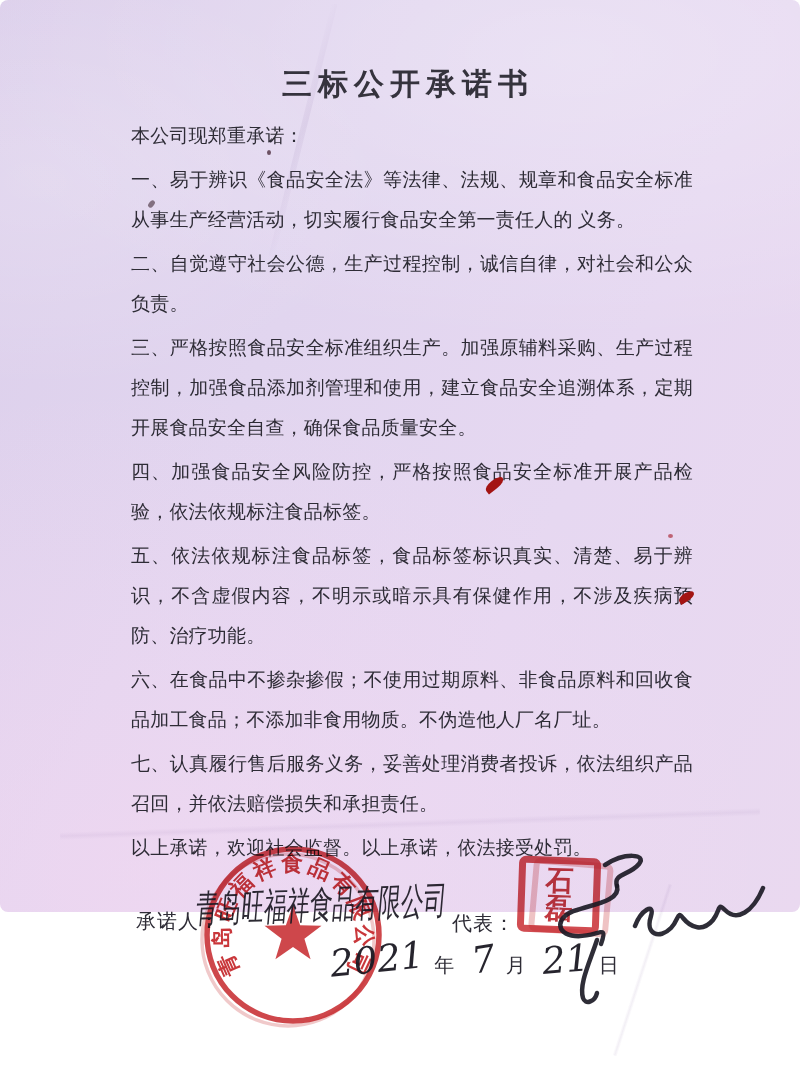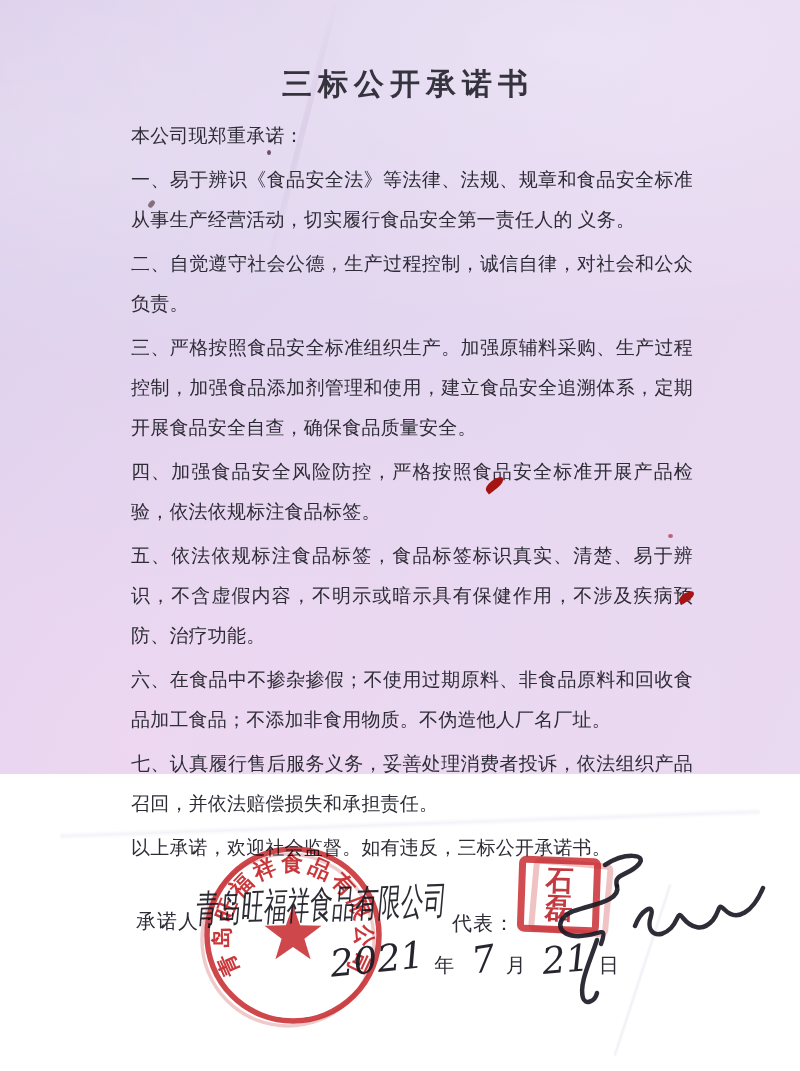--- a/index.html
+++ b/index.html
@@ -1,27 +1,28 @@
 <!DOCTYPE html>
 <html style="--paper: #e2d5ee; --ink: #2e2c36; --seal_red: #c5272b;"><head>
 <meta charset="utf-8">
 <style>
   html,body{margin:0;padding:0;}
   body{
     width:800px;height:1071px;overflow:hidden;
     font-family:"Liberation Serif","DejaVu Serif",serif;
   }
   .page{
-    position:relative;width:800px;height:774px;
+    position:relative;width:800px;height:912px;
     background:
       radial-gradient(1100px 480px at 72% 6%, rgba(255,255,255,.28), transparent 60%),
       radial-gradient(900px 700px at 18% 96%, rgba(246,216,242,.55), transparent 70%),
       radial-gradient(500px 300px at 5% 20%, rgba(255,255,255,.18), transparent 70%),
       linear-gradient(115deg,#dccfeb 0%,#e1d5ef 35%,#e6d8f1 65%,#ead9f0 100%);
     color:var(--ink);
+    border-radius:8px;
   }
   
   .crease{position:absolute;pointer-events:none;}
   .crease.c1{left:300px;top:0;width:6px;height:260px;background:linear-gradient(100deg,transparent,rgba(130,100,160,.10),transparent);transform:rotate(14deg);}
   .crease.c2{left:60px;top:820px;width:700px;height:8px;background:linear-gradient(to bottom,transparent,rgba(130,100,160,.08),transparent);transform:rotate(-2deg);}
   .crease.c3{left:640px;top:880px;width:5px;height:180px;background:linear-gradient(90deg,transparent,rgba(130,100,160,.10),transparent);transform:rotate(18deg);}
 
   .content{
     position:absolute;left:123px;top:0;width:570px;padding-top:66px;
   }
@@ -101,21 +102,21 @@
     <h1 class="title">三标公开承诺书</h1>
     <div class="bodytext">
       <p>本公司现郑重承诺：</p>
       <p>一、易于辨识《食品安全法》等法律、法规、规章和食品安全标准从事生产经营活动，切实履行食品安全第一责任人的 义务。</p>
       <p>二、自觉遵守社会公德，生产过程控制，诚信自律，对社会和公众负责。</p>
       <p>三、严格按照食品安全标准组织生产。加强原辅料采购、生产过程控制，加强食品添加剂管理和使用，建立食品安全追溯体系，定期开展食品安全自查，确保食品质量安全。</p>
       <p>四、加强食品安全风险防控，严格按照食品安全标准开展产品检验，依法依规标注食品标签。</p>
       <p>五、依法依规标注食品标签，食品标签标识真实、清楚、易于辨识，不含虚假内容，不明示或暗示具有保健作用，不涉及疾病预防、治疗功能。</p>
       <p>六、在食品中不掺杂掺假；不使用过期原料、非食品原料和回收食品加工食品；不添加非食用物质。不伪造他人厂名厂址。</p>
       <p>七、认真履行售后服务义务，妥善处理消费者投诉，依法组织产品召回，并依法赔偿损失和承担责任。</p>
-      <p>以上承诺，欢迎社会监督。如有违反，三标公开承诺书。</p>
+      <p>以上承诺，欢迎社会监督。以上承诺，依法接受处罚。</p>
     </div>
   </div>
 
   <svg class="round-seal" width="190" height="190" viewBox="0 0 190 190">
     <defs>
       <path id="sealArc" d="M 42.6,131.7 A 64,64 0 1 1 147.4,131.7"></path>
     </defs>
     <circle class="seal-ring" cx="95" cy="95" r="86" stroke-width="5.5" opacity="0.85"></circle>
     <circle class="seal-ring" cx="90" cy="100" r="86" stroke-width="3.5" opacity="0.25"></circle>
     <polygon class="seal-star" points="95,65 102.1,85.3 123.5,85.7 106.4,98.7 112.6,119.3 95,107 77.4,119.3 83.6,98.7 66.5,85.7 87.9,85.3"></polygon>

